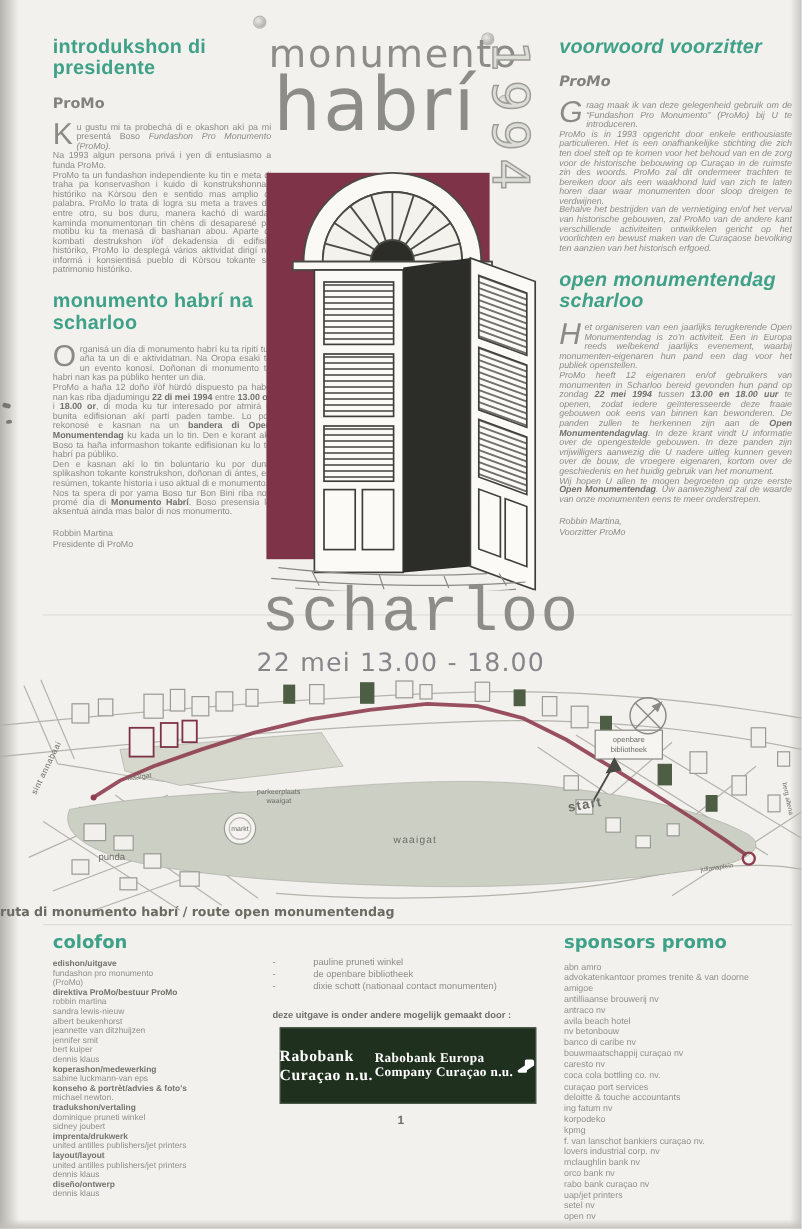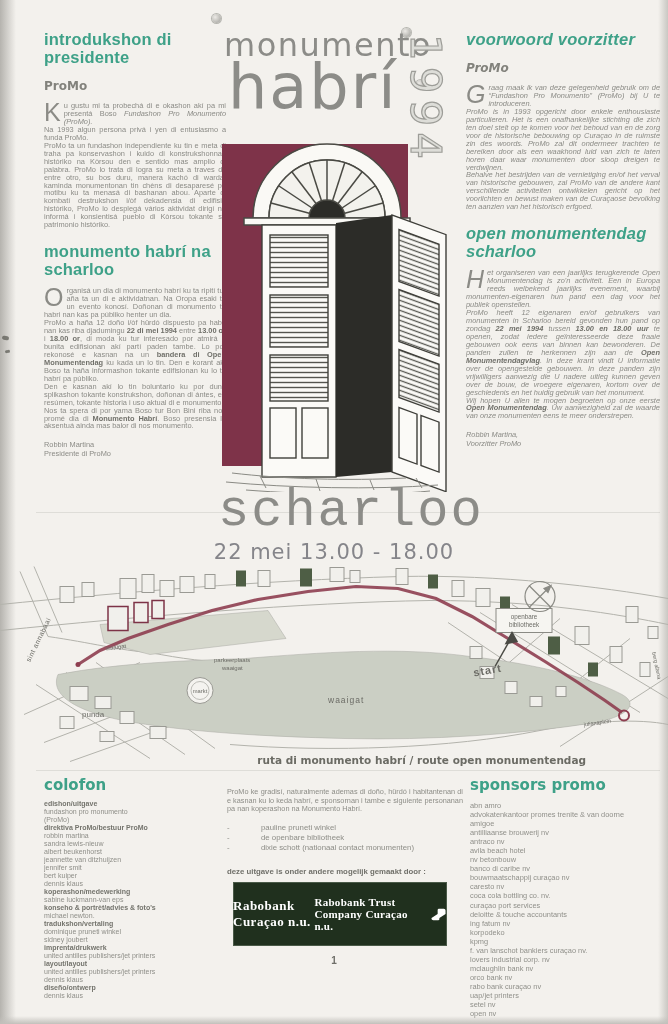--- a/index.html
+++ b/index.html
@@ -38,21 +38,21 @@
   .year{position:absolute;left:450px;top:34px;width:170px;font-family:"DejaVu Sans",sans-serif;
     font-size:42px;color:#ddddd8;-webkit-text-stroke:1.2px #9d9d98;
     transform:rotate(90deg);transform-origin:left top;letter-spacing:6px;}
   .scharloo{position:absolute;left:218px;top:482px;width:256px;text-align:center;
     font-family:Liberation Mono, monospace;font-size:52px;color:#8c8c88;letter-spacing:2px;}
   .datetime{position:absolute;left:206px;top:540px;width:256px;text-align:center;
     font-family:"DejaVu Sans",sans-serif;font-size:21px;color:#85858a;letter-spacing:1px;}
   
   #map{position:absolute;left:0;top:566px;width:668px;height:196px;}
   #map text{font-family:"Liberation Sans",sans-serif;fill:#6c6c66;}
-  .caption{position:absolute;left:0;top:754px;width:586px;text-align:right;
+  .caption{position:absolute;left:0;top:754px;width:636px;text-align:left;
     font-family:"DejaVu Sans",sans-serif;font-weight:bold;font-size:10.5px;color:#6b6b64;}
   
   h2.green{margin:0;font-family:"DejaVu Sans",sans-serif;font-weight:bold;
     font-size:15px;color:#3ea188;}
   .col-cat{font-size:7px;line-height:8px;font-weight:bold;color:#74746d;}
   .col-name{font-size:7px;line-height:8px;color:#8f8f89;}
   .colofon-list{margin-top:6px;}
   .thanks{margin:0;font-size:7.3px;line-height:8.5px;text-align:justify;color:#8d8d87;}
   .thanks.it{font-style:italic;margin-top:7px;}
   .dash-list{margin-top:9px;}
@@ -319,39 +319,38 @@
         <div class="col-name">united antilles publishers/jet printers</div>
         <div class="col-cat">layout/layout</div>
         <div class="col-name">united antilles publishers/jet printers</div>
         <div class="col-name">dennis klaus</div>
         <div class="col-cat">diseño/ontwerp</div>
         <div class="col-name">dennis klaus</div>
       </div>
   </div>
 
   <div class="col" style="left:227px;top:788px;width:236px;height:230px;">
-    <p class="thanks">ProMo ke gradisí, naturalmente ademas di doño, hürdó i habitantenan di e kasnan ku lo keda habrí, e sponsornan i tambe e siguiente personanan pa nan koperashon na Monumento Habrí.</p>
     <div class="dash-list">
         <div class="li-row">
           <span class="li-dash">-</span>
           <span>pauline pruneti winkel</span>
         </div>
         <div class="li-row">
           <span class="li-dash">-</span>
           <span>de openbare bibliotheek</span>
         </div>
         <div class="li-row">
           <span class="li-dash">-</span>
           <span>dixie schott (nationaal contact monumenten)</span>
         </div>
       </div>
     <div class="credit">deze uitgave is onder andere mogelijk gemaakt door :</div>
     <div class="rabobox">
       <div class="rabo1">Rabobank Curaçao n.u.</div>
-      <div class="rabo2">Rabobank Trust Company Curaçao n.u.</div>
+      <div class="rabo2">Rabobank Europa Company Curaçao n.u.</div>
       <svg width="34" height="24" viewBox="0 0 44 34">
         <path fill="#ffffff" d="M8,26 L22,17 L22,8 Q22,5 25,5 L36,5 Q40,5 40,9 L40,17 L26,26 L26,29 Q26,31 23,31 L12,31 Q8,31 8,28 Z"></path>
       </svg>
     </div>
     <div class="pagenum">1</div>
   </div>
 
   <div class="col" style="left:470px;top:776px;width:194px;height:245px;">
     <h2 class="green">sponsors promo</h2>
     <div class="sponsor-list">

